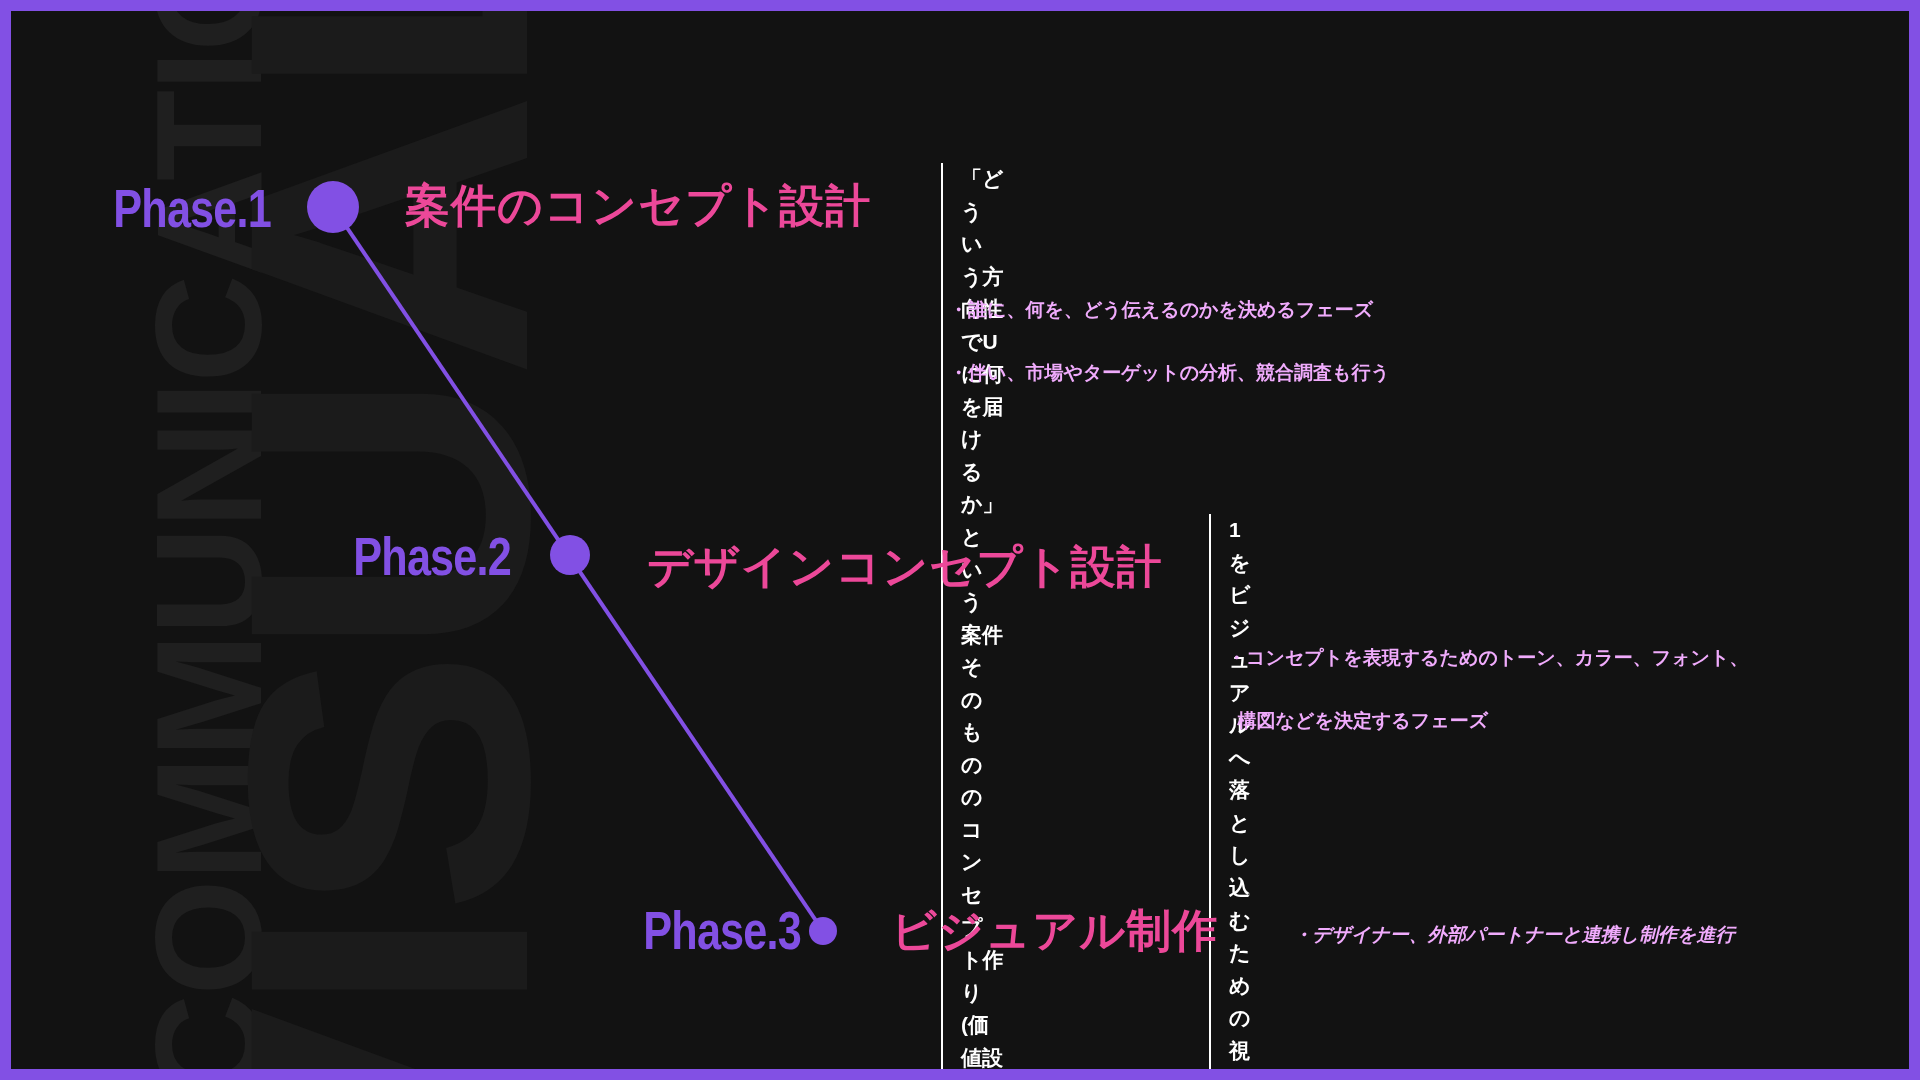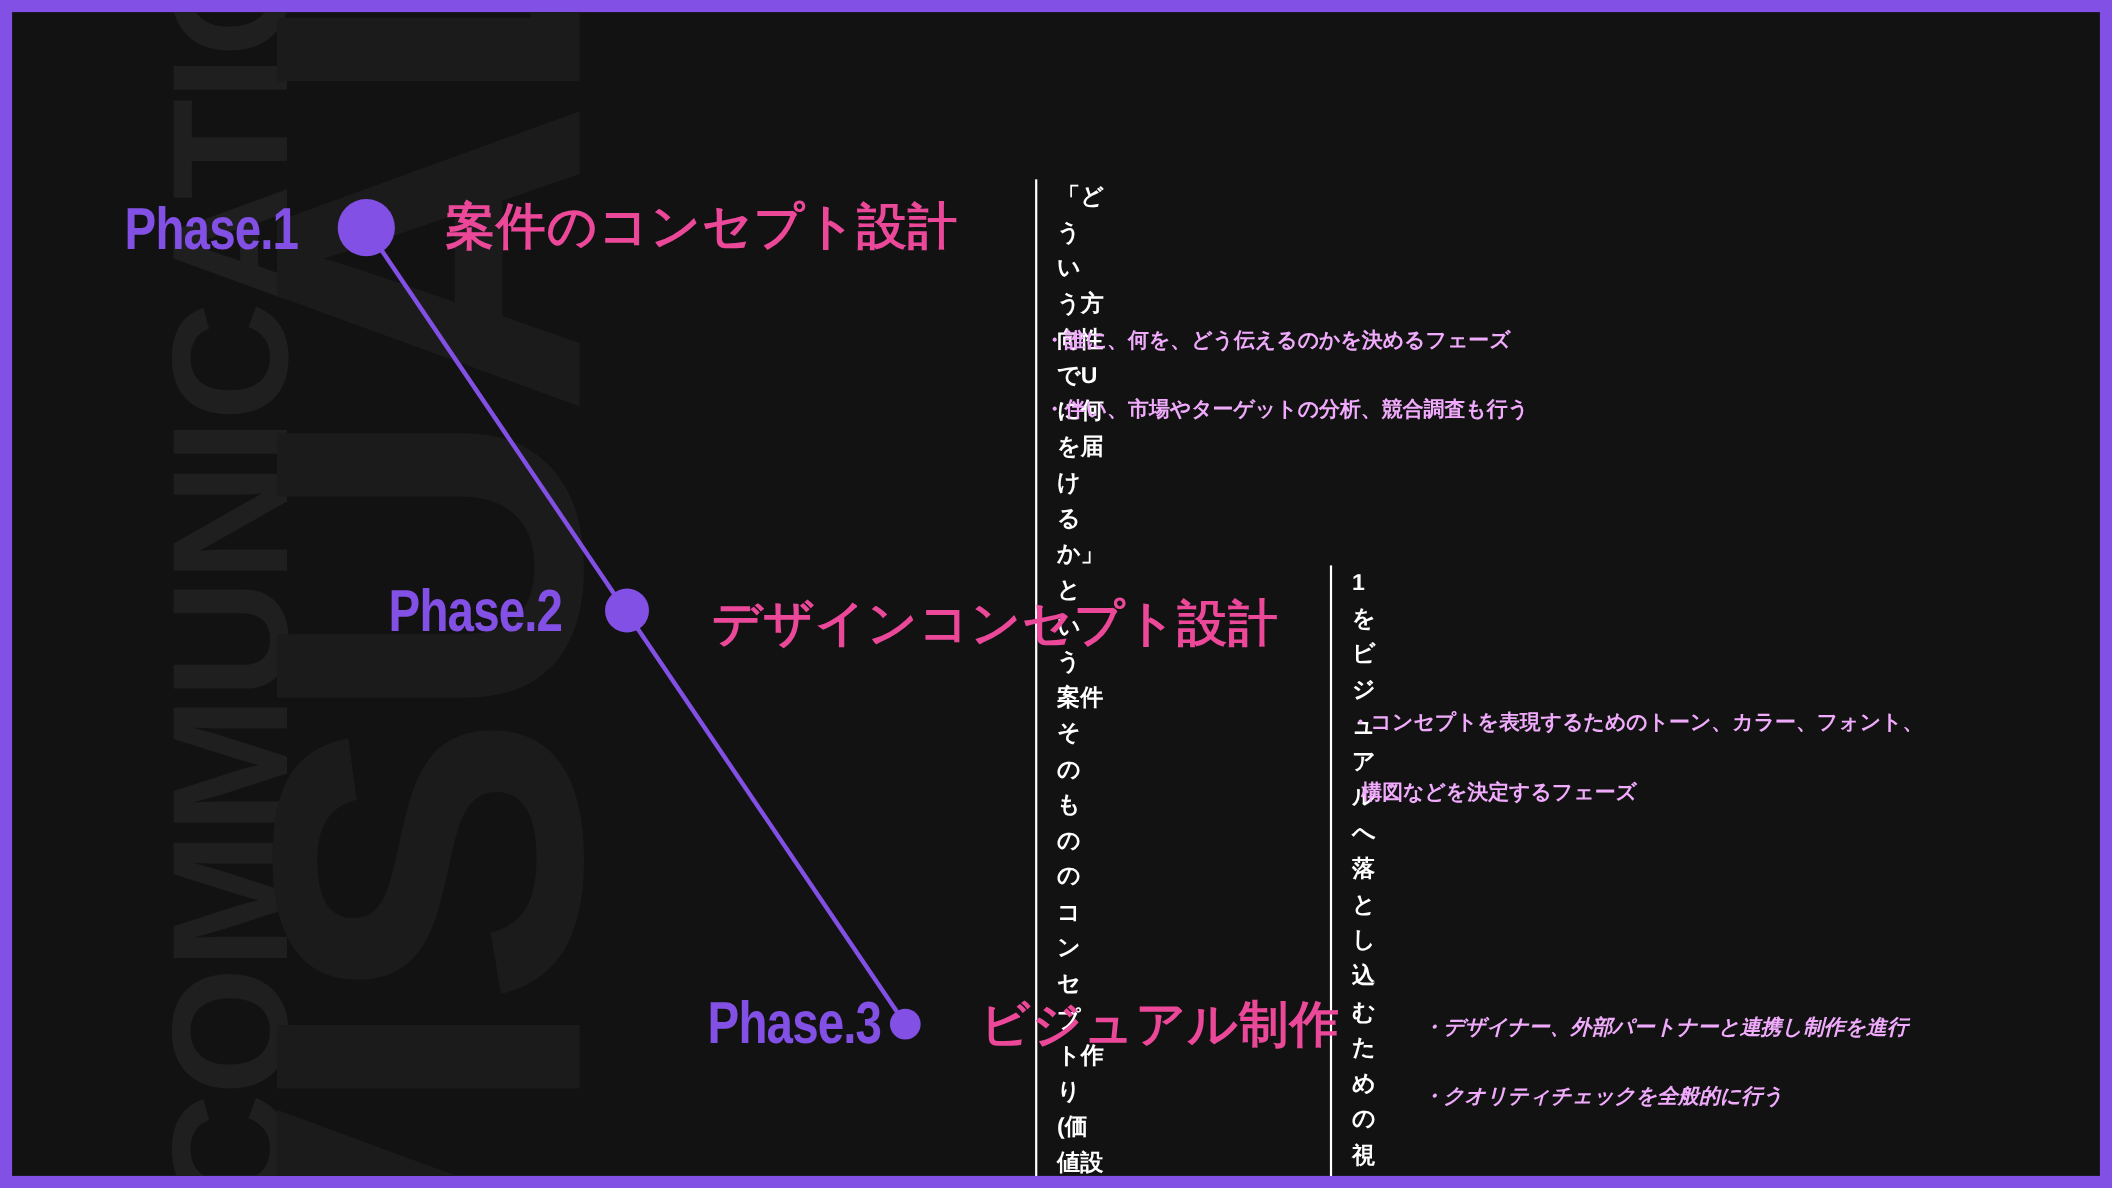--- a/index.html
+++ b/index.html
@@ -153,17 +153,16 @@
       <div class="b-line">・コンセプトを表現するためのトーン、カラー、フォント、</div>
       <div class="b-line">  構図などを決定するフェーズ</div>
     </div>
   </div>
 
   <div class="phase">
     <div class="phase-label" style="left:330px; top:892px; width:460px;">Phase.3</div>
     <div class="phase-title" style="left:880px; top:897px;">ビジュアル制作</div>
     <div class="phase-bullets" style="left:1262px; top:877px;font-style:italic;">
       <div class="b-line">・デザイナー、外部パートナーと連携し制作を進行</div>
-      <div class="b-line">・クオリティチェックを全般的に行う</div>
     </div>
   </div>
 
 </div>
 
 </body></html>

